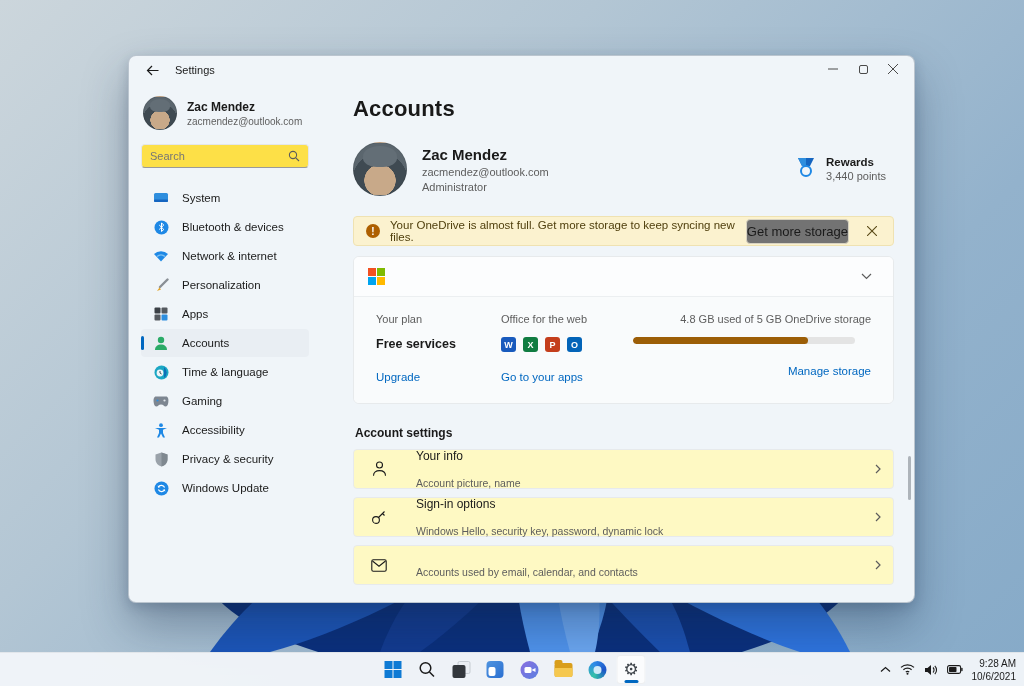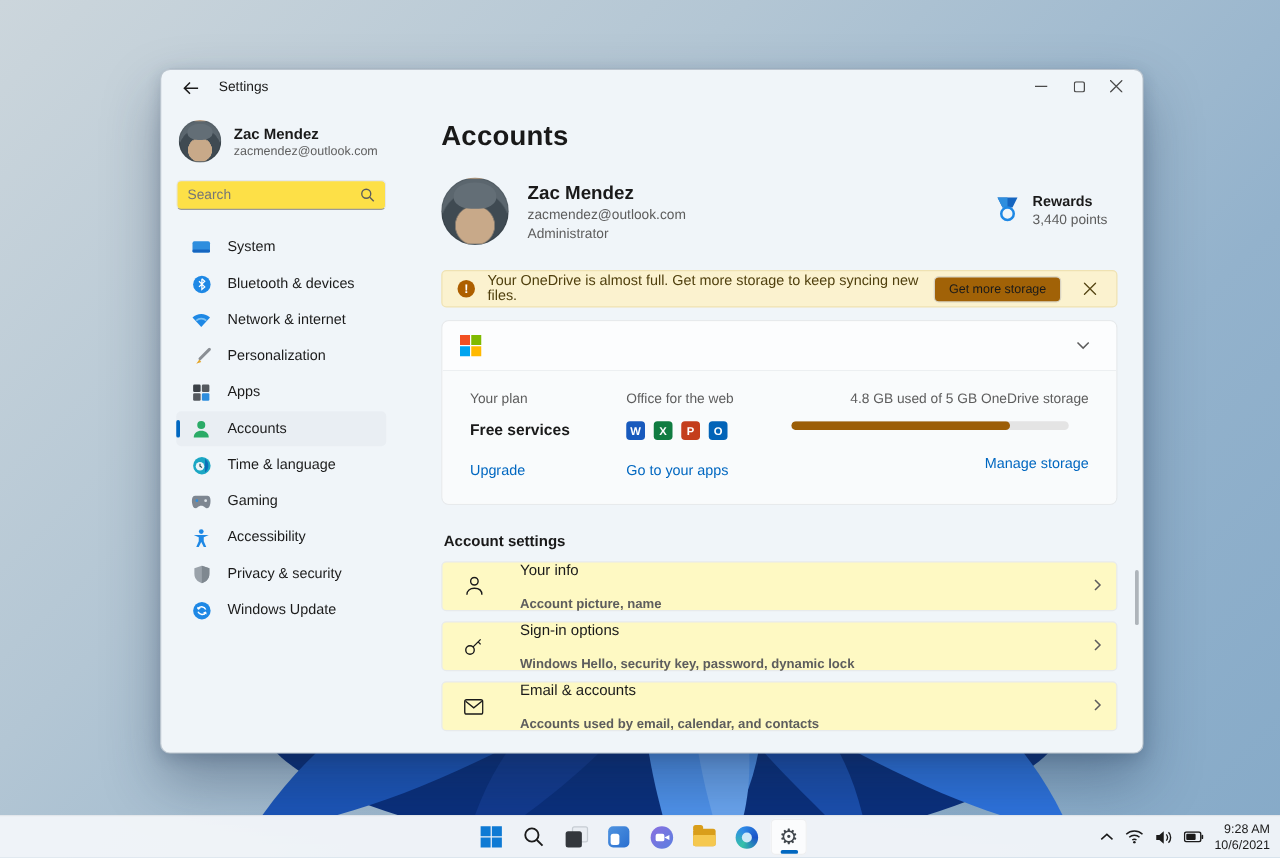--- a/index.html
+++ b/index.html
@@ -51,22 +51,22 @@
   .p-sub { font-size:11px; color:#5d5d5d; margin-top:3px; }
   .rewards { margin-left:auto; margin-right:8px; display:flex; align-items:center; gap:9px; }
   .rw-label { font-size:11.5px; font-weight:bold; color:#1a1a1a; }
   .rw-points { font-size:11px; color:#5d5d5d; margin-top:2px; }
 
   .banner { display:flex; align-items:center; gap:10px; height:30px; padding:0 8px 0 12px;
     background:#fbf2cf; border:1px solid #efe2b2; border-radius:4px; margin-bottom:10px; }
   .warn-ic { width:14px; height:14px; border-radius:50%; background:#ad5f00; color:#fff;
     font-size:10px; font-weight:bold; display:flex; align-items:center; justify-content:center; flex:none; }
   .banner-text { font-size:11.5px; color:#50400e; flex:1; }
-  .banner-btn { font-size:10px; color:#1a1a1a; background:#a16207; border:1px solid #d8d3c2;
-    border-radius:4px; padding:4px 11px; white-space:nowrap; }
+  .banner-btn { font-size:13px; color:#1a1a1a; background:#737373; border:1px solid #d8d3c2;
+    border-radius:4px; padding:4px 0; white-space:nowrap; }
   .banner-x { width:26px; height:22px; display:flex; align-items:center; justify-content:center; }
 
   .card-group { border:1px solid #e7eaec; border-radius:6px; overflow:hidden; background:#fcfdfe; }
   .expander { display:flex; align-items:center; gap:13px; height:40px; padding:0 14px;
     border-bottom:1px solid #eceff1; background:#fcfdfe; }
   .ms-logo { width:17px; height:17px; display:grid; grid-template-columns:8px 8px; grid-gap:1px; flex:none; }
   .ms-logo i { width:8px; height:8px; }
   .exp-title { font-size:12px; color:#1a1a1a; }
   .exp-sub { font-size:10.5px; color:#5d5d5d; margin-top:2px; }
   .chev-btn { margin-left:auto; width:26px; display:flex; justify-content:center; }
@@ -79,21 +79,21 @@
   .oi { width:15px; height:15px; border-radius:3px; color:#fff; font-size:9px; font-weight:bold;
     display:flex; align-items:center; justify-content:center; }
   .progress { width:222px; height:7px; border-radius:4px; background:#e4e4e4; margin:4px 0 17px 0; overflow:hidden; }
   .progress-fill { height:100%; border-radius:4px; background:#9c5e07; }
 
   .section-title { font-size:12px; font-weight:bold; color:#1a1a1a; margin:22px 0 9px 2px; }
   .row-card { display:flex; align-items:center; gap:28px; height:40px; margin-bottom:8px; padding:0 12px 0 16px;
     background:#fef9c3; border:1px solid #e7eaec; border-radius:4px; }
   .row-icon { width:18px; display:flex; justify-content:center; flex:none; }
   .row-title { font-size:12px; color:#1a1a1a; }
-  .row-sub { font-size:10.5px; color:#5d5d5d; margin-top:14px;font-weight:bold; }
+  .row-sub { font-size:10.5px; color:#5d5d5d; margin-top:14px; }
   .row-chev { margin-left:auto; }
 
   .win-scrollbar { position:absolute; right:3px; top:400px; width:3px; height:44px;
     border-radius:2px; background:#aeb4ba; }
 
   
   .taskbar { position:absolute; left:0; right:0; bottom:0; height:34px;
     background:rgba(241,245,249,.96); border-top:1px solid rgba(0,0,0,.05);
     display:flex; align-items:center; }
   .tb-center { position:absolute; left:50%; transform:translateX(-50%); display:flex; gap:5px; }
@@ -417,21 +417,20 @@
     </div>
 
     <div class="row-card">
       <span class="row-icon">
         <svg width="16" height="13" viewBox="0 0 16 13">
             <rect x="0.8" y="0.8" width="14.4" height="11.4" rx="1.5" stroke="#1a1a1a" stroke-width="1.1" fill="none"></rect>
             <path d="M1.5 2 L8 7.2 L14.5 2" stroke="#1a1a1a" stroke-width="1.1" fill="none"></path>
           </svg>
         </span>
       <div>
-        <div class="row-title">Email &amp; accounts</div>
         <div class="row-sub">Accounts used by email, calendar, and contacts</div>
       </div>
       <span class="row-chev">
         <svg width="6" height="10" viewBox="0 0 6 10">
             <path d="M1 1 L5 5 L1 9" stroke="#5d5d5d" stroke-width="1.2" fill="none"></path>
           </svg></span>
     </div>
 
   </div>
 

